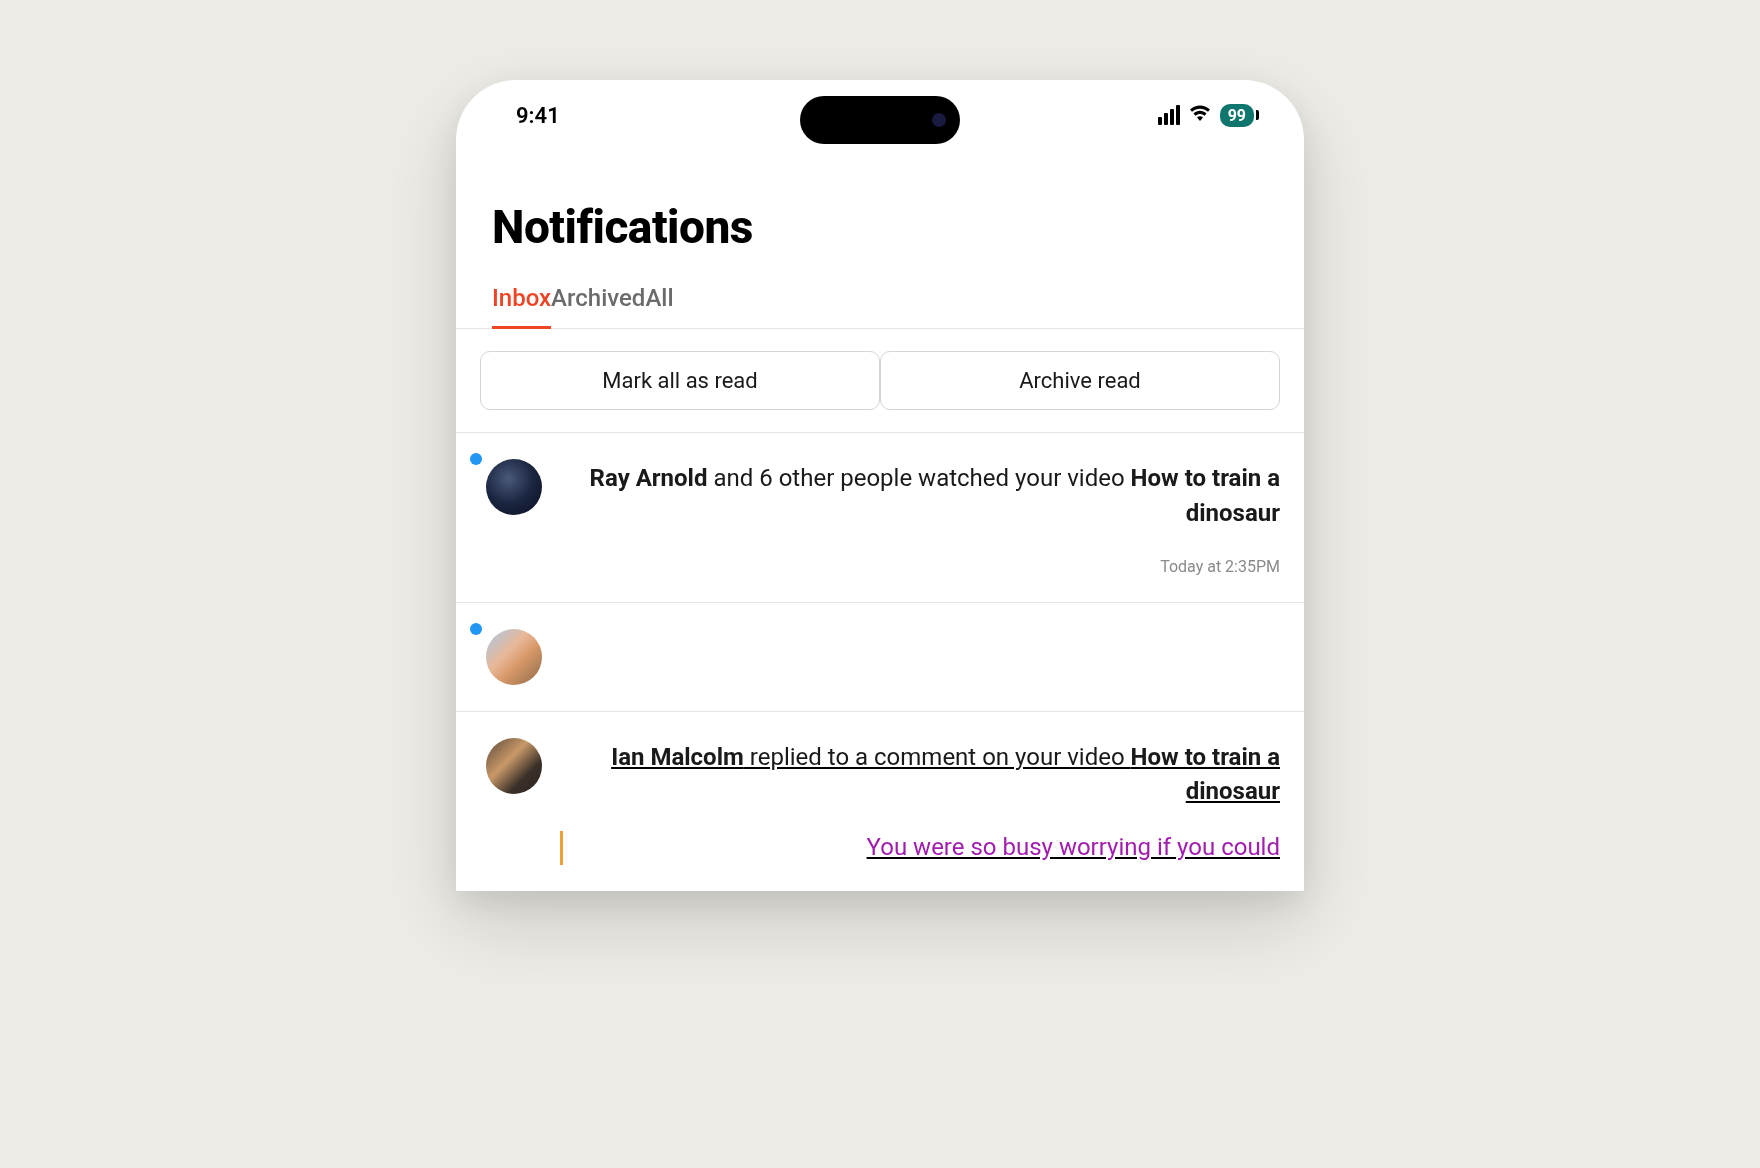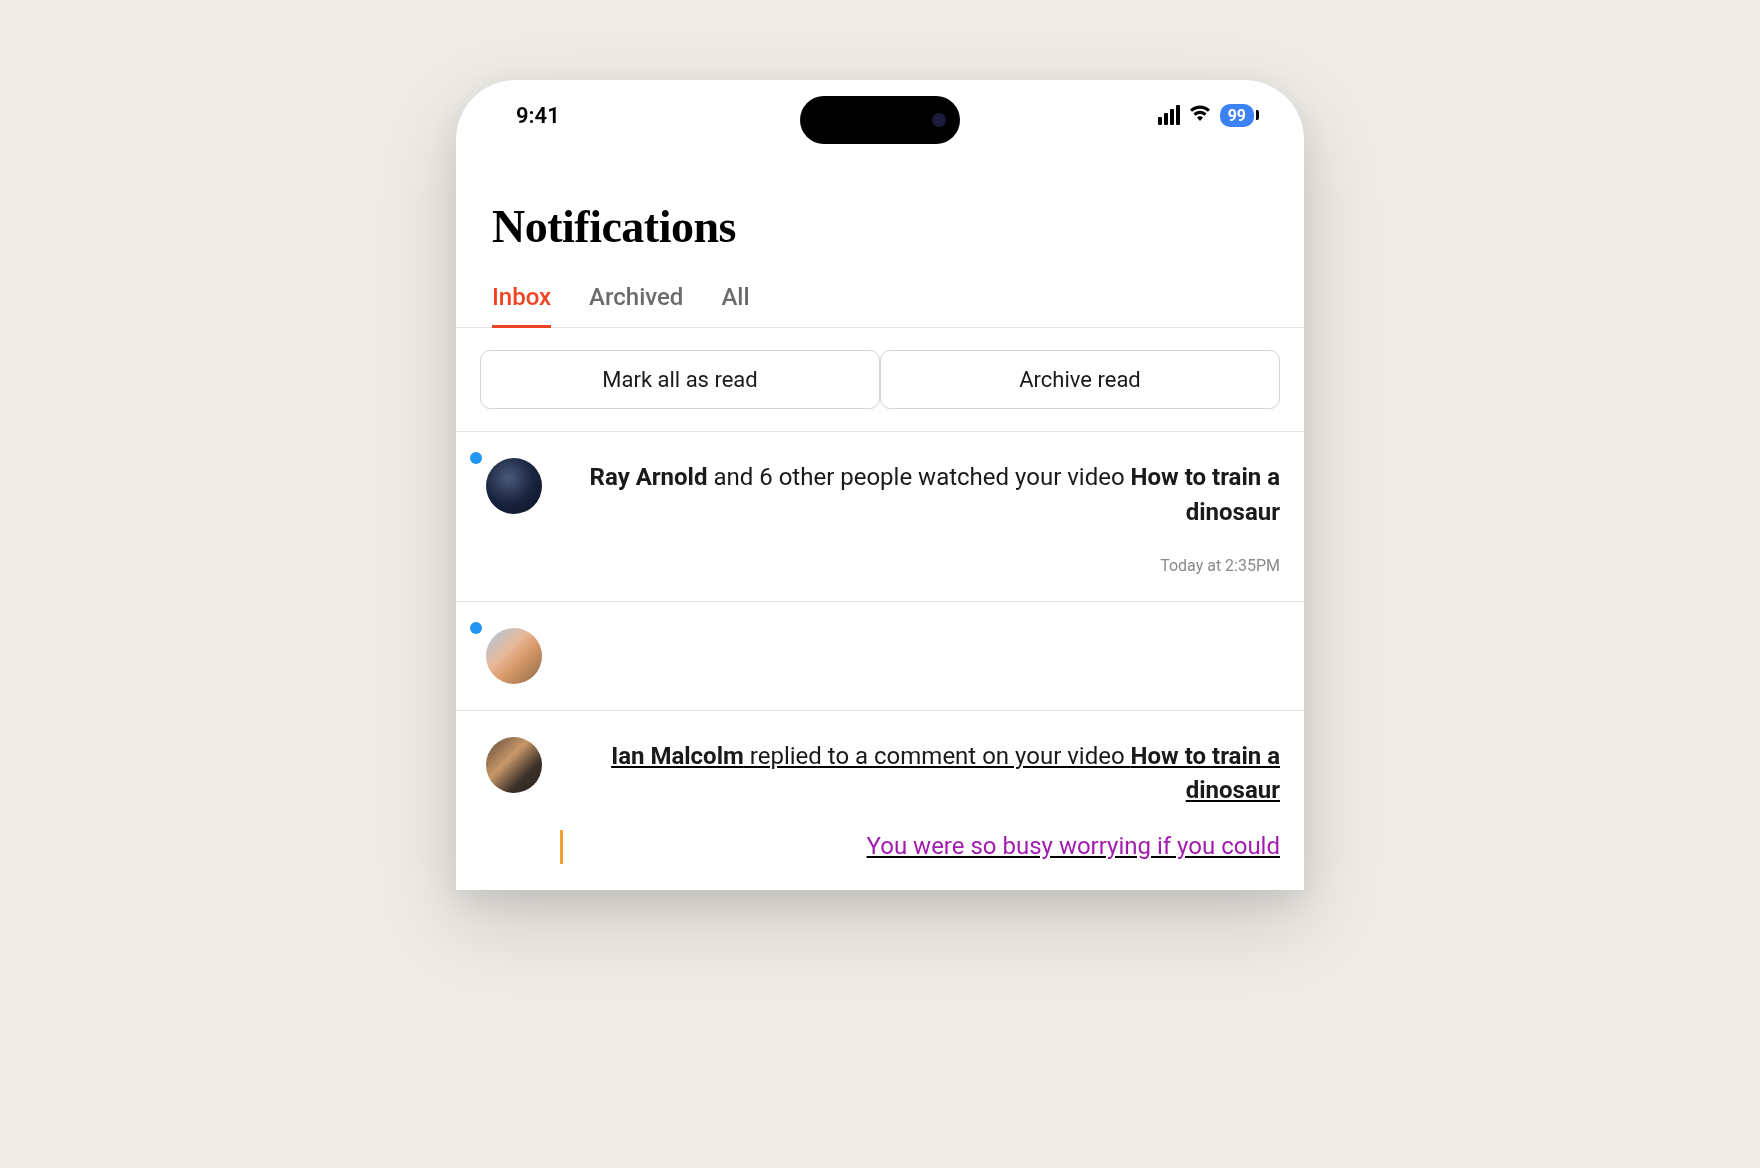--- a/index.html
+++ b/index.html
@@ -68,21 +68,21 @@
       display: inline-flex;
       align-items: flex-end;
     }
     .signal-bar {
       width: 4px;
       background: #000;
       margin-left: 2px;
       border-radius: 1px;
     }
     .battery-pill {
-      background: #3b82f6;
+      background: #0f766e;
       color: #fff;
       font-size: 16px;
       font-weight: 700;
       padding: 2px 8px;
       border-radius: 10px;
       position: relative;
       text-align: right;
     }
     .battery-tip {
       position: absolute;
@@ -96,26 +96,24 @@
     }
     .content {
       padding: 0;
     }
     .page-title {
       font-size: 46px;
       font-weight: 800;
       color: #000;
       padding: 50px 36px 20px 36px;
       letter-spacing: -0.5px;
-      font-family: Liberation Serif, serif;
     }
     .tabs {
       display: flex;
       padding: 0 36px;
-      gap: 38px;
       border-bottom: 1px solid #e5e5e5;
     }
     .tab {
       font-size: 24px;
       font-weight: 500;
       color: #6b6b6b;
       padding: 10px 0 14px 0;
       border-bottom: 3px solid transparent;
       margin-bottom: -1px;
       cursor: pointer;

